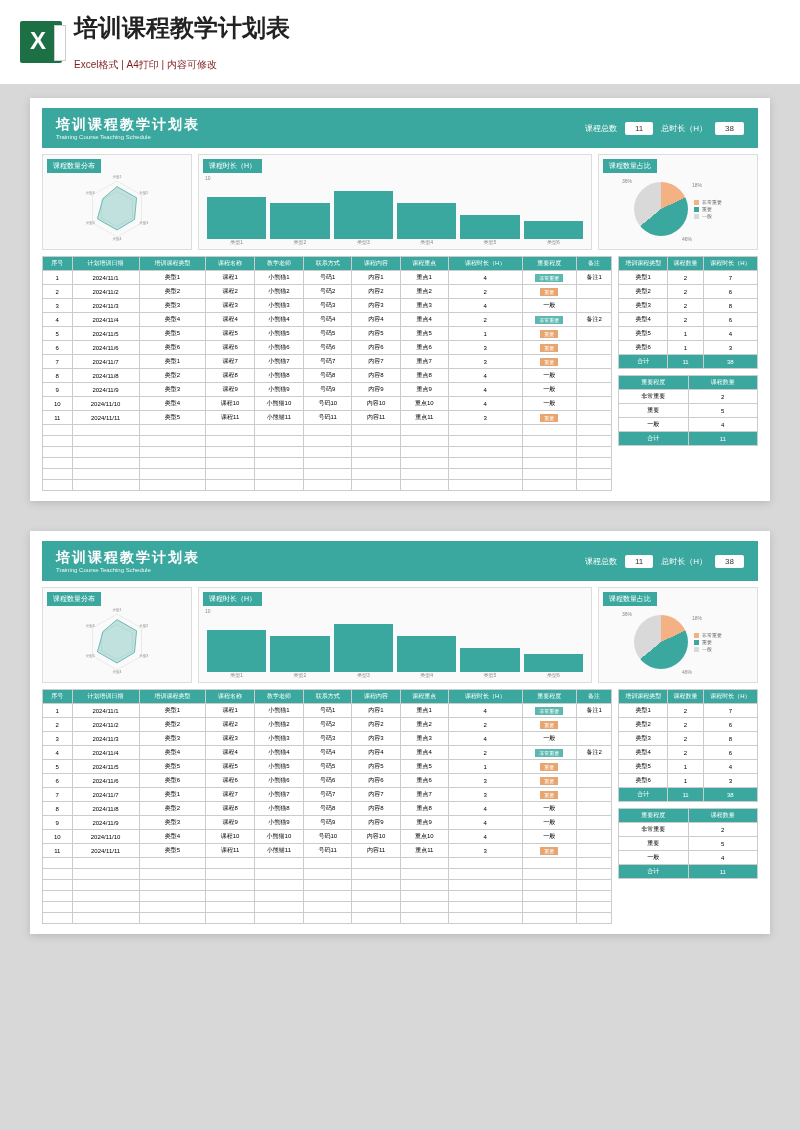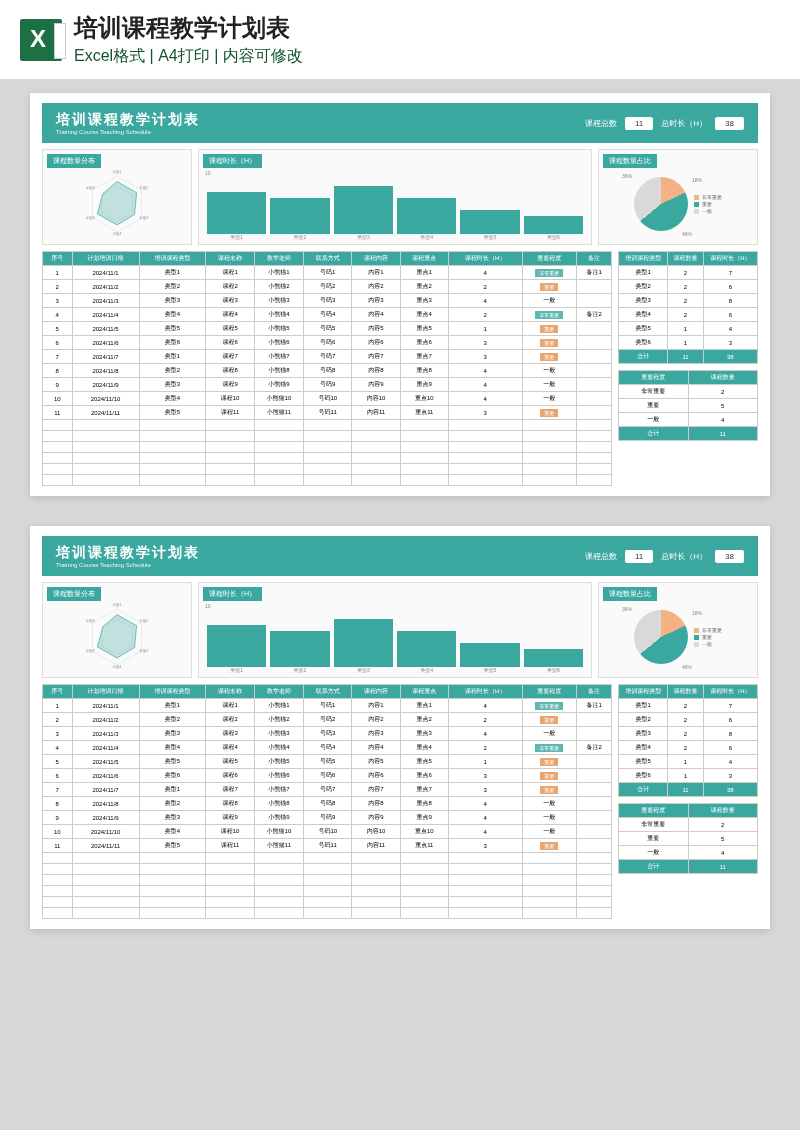--- a/index.html
+++ b/index.html
@@ -3,21 +3,21 @@
 <meta charset="utf-8">
 <style>
 *{box-sizing:border-box;margin:0;padding:0;font-family:'Microsoft YaHei',sans-serif}
 body{background:#d8d8d8;width:800px;height:1130px;overflow:hidden}
 .top-banner{background:#fff;padding:12px 20px;display:flex;align-items:center;gap:12px}
 .excel-icon{width:42px;height:42px;background:#1d7044;position:relative;border-radius:2px}
 .excel-icon::before{content:"X";position:absolute;color:#fff;font-size:24px;font-weight:bold;left:10px;top:6px}
 .excel-icon::after{content:"";position:absolute;right:-4px;top:4px;width:10px;height:34px;background:#fff;border:1px solid #ccc}
 .top-text{flex:1}
 .top-title{font-size:24px;font-weight:bold;color:#222}
-.top-sub{font-size:16px;color:#14532d;margin-top:2px}
+.top-sub{font-size:10px;color:#7f1d1d;margin-top:14px}
 .pages{padding:14px 30px;display:flex;flex-direction:column;gap:30px}
 .page{background:#fff;padding:10px 12px;box-shadow:0 2px 8px rgba(0,0,0,0.15);font-size:7px}
 .header-bar{background:#3ba8a0;color:#fff;padding:8px 14px;display:flex;align-items:center;justify-content:space-between}
 .header-left{display:flex;flex-direction:column}
 .header-title{font-size:14px;font-weight:bold;letter-spacing:2px}
 .header-sub{font-size:6px;opacity:0.9}
 .header-stats{display:flex;gap:8px;font-size:8px;align-items:center}
 .stat-box{background:#fff;color:#333;padding:2px 10px;border-radius:2px}
 .charts-row{display:flex;gap:6px;margin-top:6px}
 .chart-panel{border:1px solid #ddd;padding:4px;background:#fafafa}

